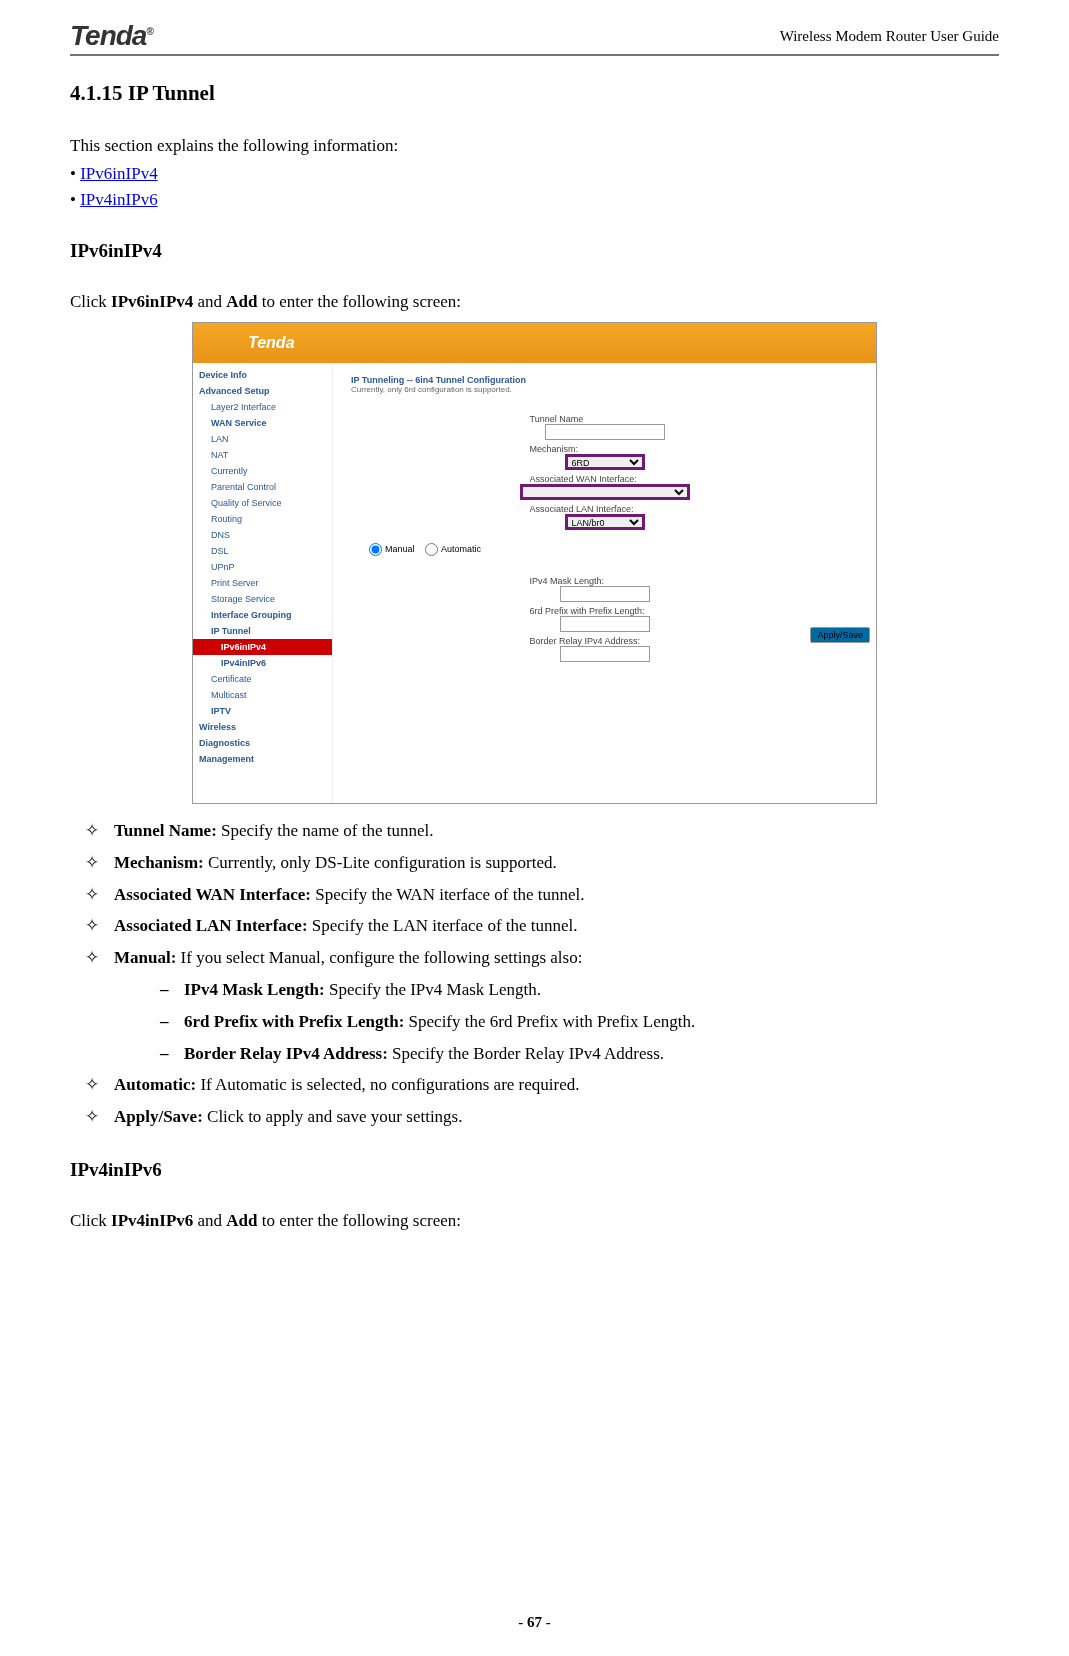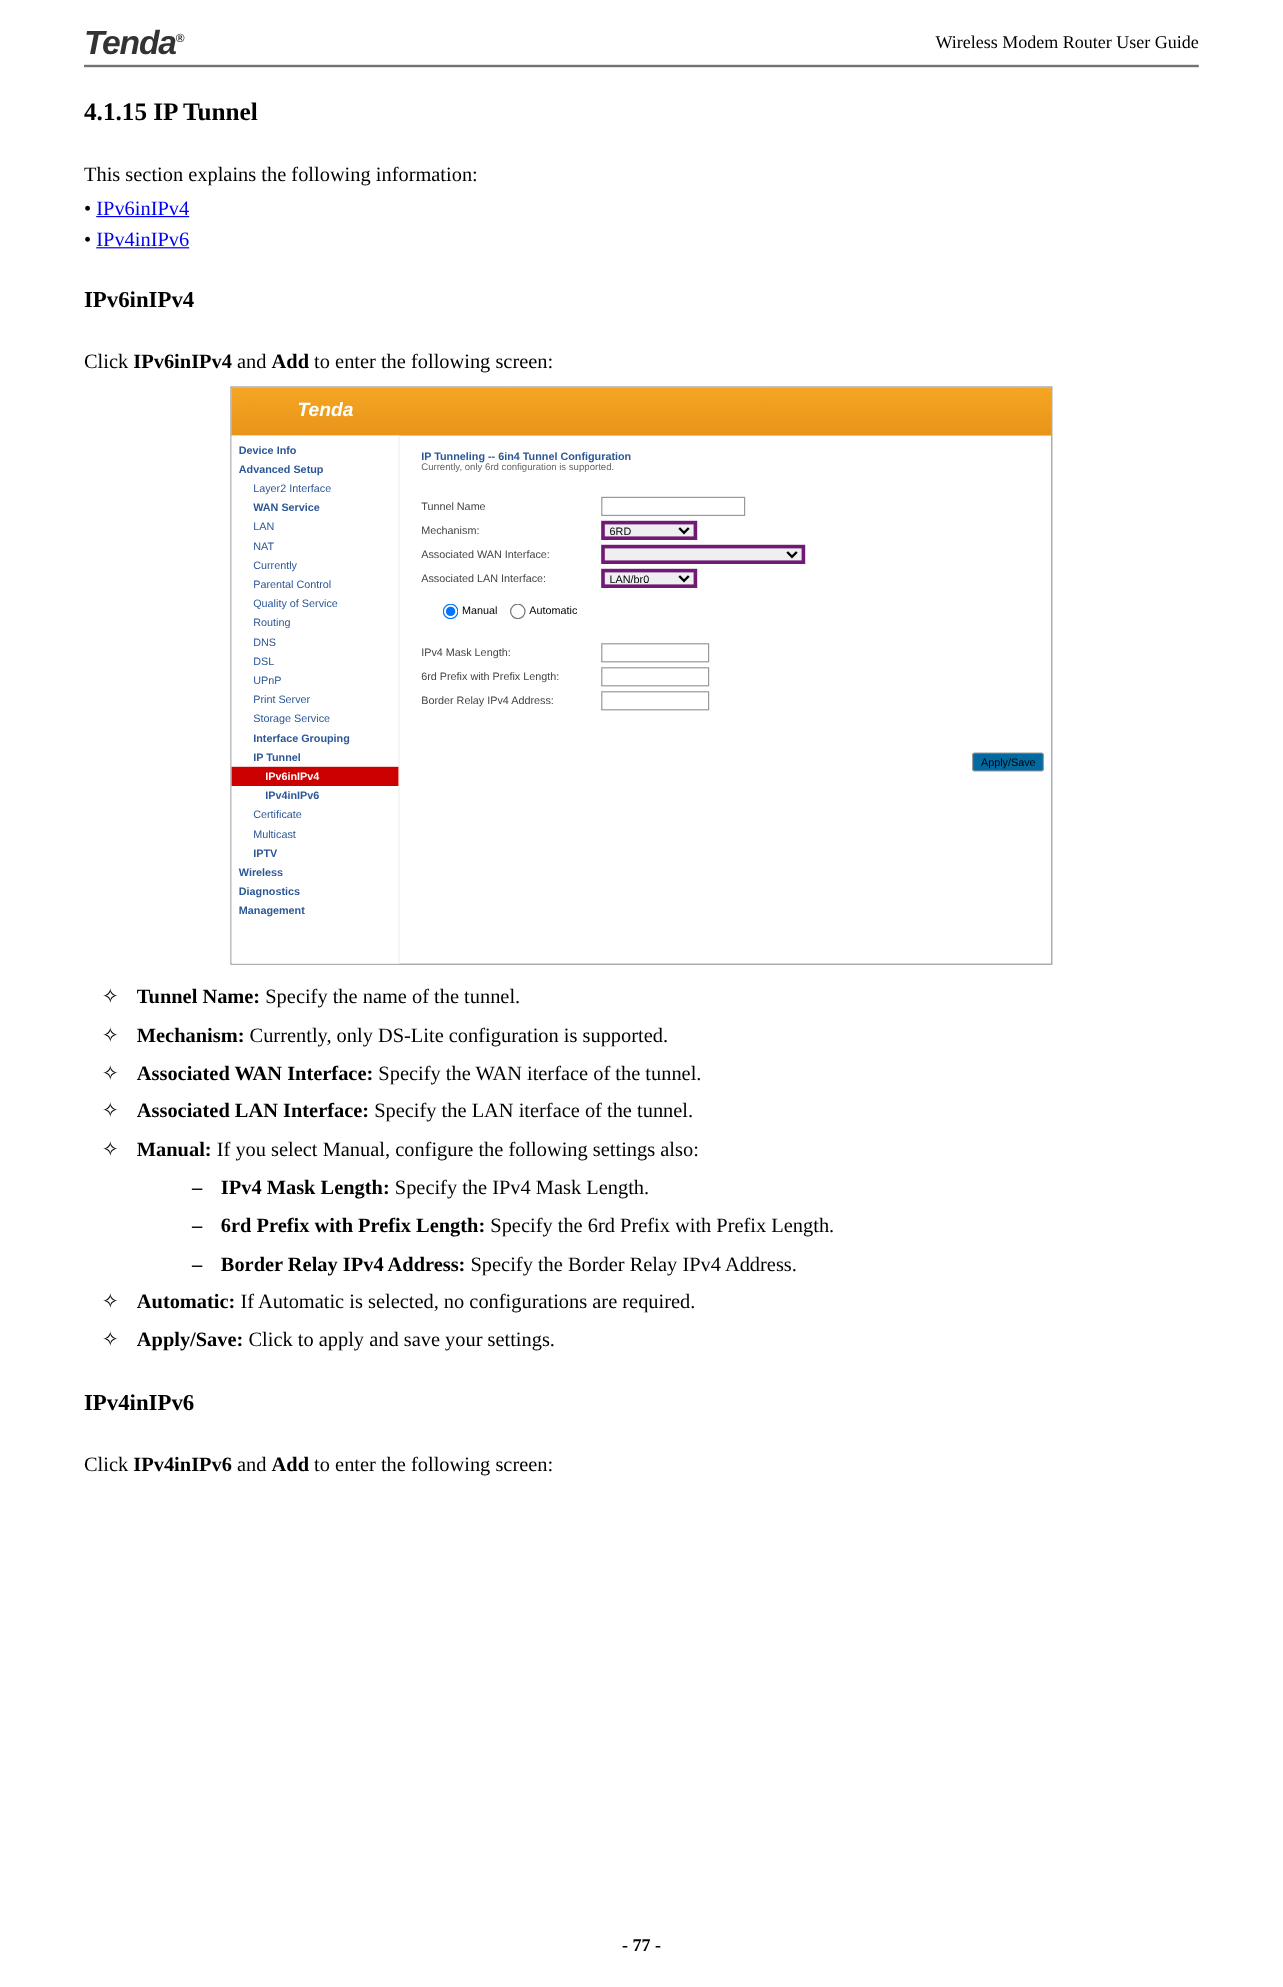--- a/index.html
+++ b/index.html
@@ -134,20 +134,21 @@
     .ss-content-note {
       color: #666;
       font-size: 8px;
       margin-bottom: 20px;
     }
     .ss-form-row {
       display: flex;
       align-items: center;
       margin-bottom: 4px;
       font-size: 9px;
+      flex-direction: column;
     }
     .ss-form-label {
       width: 150px;
       color: #444;
     }
     .ss-form-input {
       border: 1px solid #999;
       height: 16px;
       width: 120px;
       font-size: 9px;
@@ -359,13 +360,13 @@
     </div>
   </div>
 
   <div class="sub-heading">IPv4inIPv6</div>
 
   <div class="body-text">
     <span>Click </span><strong>IPv4inIPv6</strong><span> and </span><strong>Add</strong><span> to enter the following screen:</span>
   </div>
 </div>
 
-<div class="page-footer">- 77 -</div>
+<div class="page-footer">- 67 -</div>
 
 </body></html>

